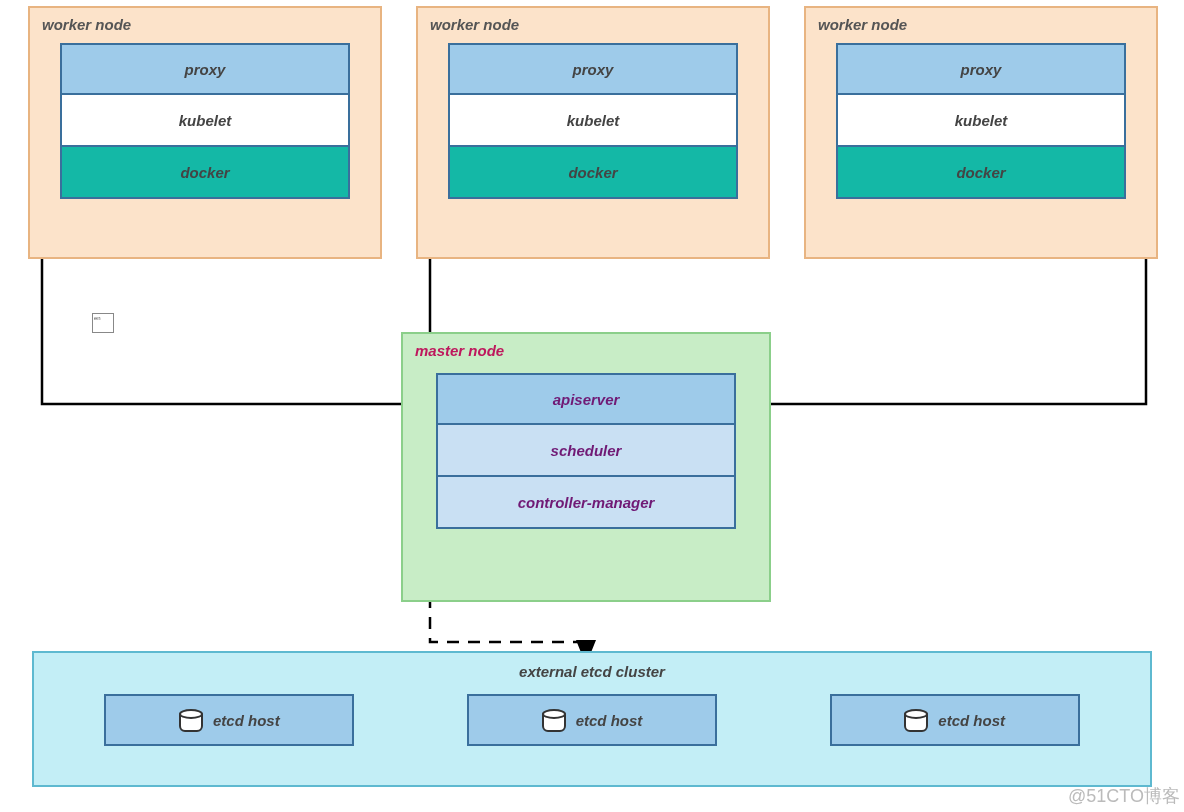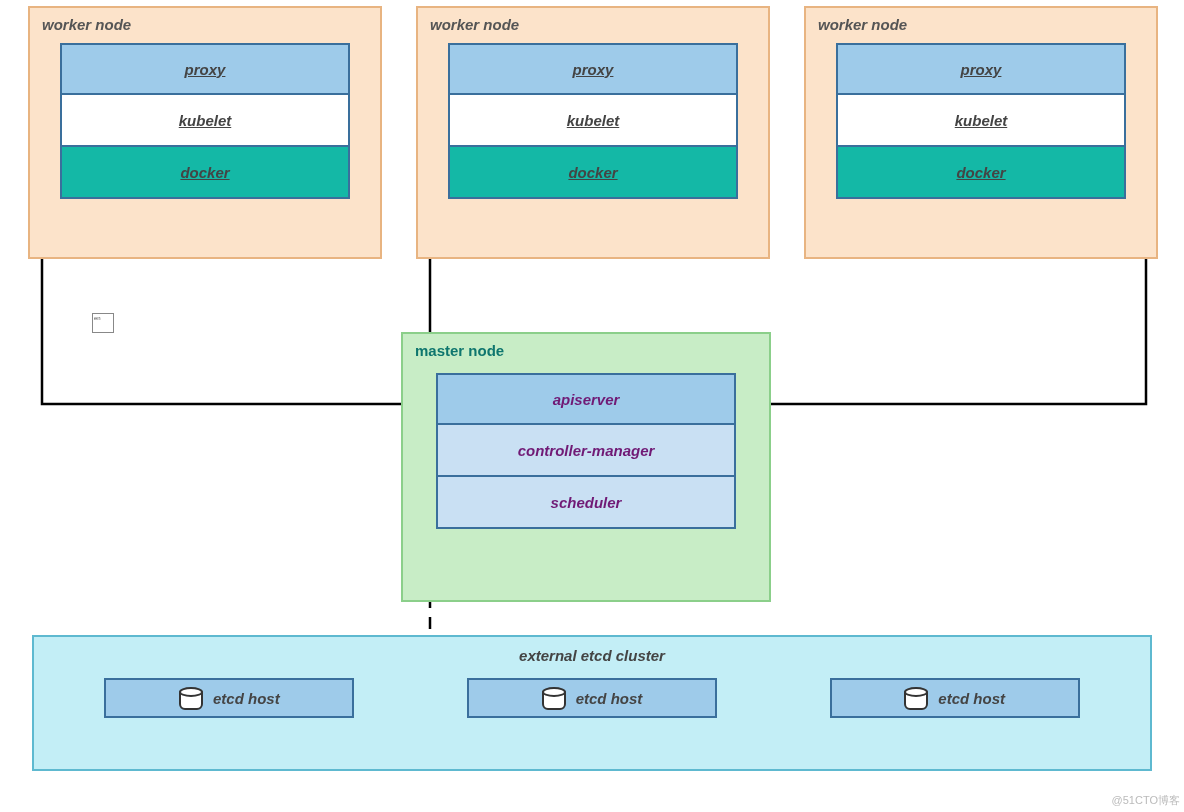--- a/index.html
+++ b/index.html
@@ -36,75 +36,75 @@
     margin: 0 auto;
     width: 290px;
   }
   .row {
     height: 52px;
     display: flex;
     align-items: center;
     justify-content: center;
     font-weight: bold;
     color: #444;
-    text-decoration: underline;
   }
   .row.proxy   { background: #9ecbea; border: 2px solid #3a6f9c; font-style: italic; }
   .row.kubelet { background: #ffffff; border: 2px solid #3a6f9c; border-top: none; font-style: italic; }
   .row.docker  { background: #14b8a6; border: 2px solid #3a6f9c; border-top: none; font-style: italic; }
 
   .master-node {
     position: absolute;
     left: 401px; top: 332px;
     width: 370px; height: 270px;
     background: #c8edc6;
     border: 2px solid #8bcf8a;
     padding: 8px 12px 12px 12px;
   }
   .master-node .title {
     font-weight: bold;
-    color: #0f766e;
+    font-style: italic;
+    color: #be185d;
     margin-bottom: 14px;
   }
   .master-stack { width: 300px; margin: 0 auto; }
   .mrow {
     height: 52px;
     display: flex;
     align-items: center;
     justify-content: center;
     font-weight: bold;
     font-style: italic;
     color: #701a75;
   }
   .mrow.apiserver { background: #9ecbea; border: 2px solid #3a6f9c; }
   .mrow.cm        { background: #c9e0f3; border: 2px solid #3a6f9c; border-top: none; }
   .mrow.sched     { background: #c9e0f3; border: 2px solid #3a6f9c; border-top: none; }
 
   .etcd-cluster {
     position: absolute;
-    left: 32px; top: 635px;
+    left: 32px; top: 651px;
     width: 1120px; height: 136px;
     background: #c3eef6;
     border: 2px solid #5eb9d0;
     padding: 10px 14px;
   }
   .etcd-cluster .title {
     text-align: center;
     font-weight: bold;
     font-style: italic;
     color: #444;
     margin-bottom: 14px;
   }
   .etcd-row {
     display: flex;
     justify-content: space-around;
   }
   .etcd-host {
     width: 250px;
-    height: 40px;
+    height: 52px;
     background: #9ecbea;
     border: 2px solid #3a6f9c;
     display: flex;
     align-items: center;
     justify-content: center;
     font-weight: bold;
     font-style: italic;
     color: #444;
     gap: 14px;
   }
@@ -146,21 +146,21 @@
     background: #fff;
     font-size: 6px;
     line-height: 7px;
     color: #555;
     padding: 1px;
   }
 
   .watermark {
     position: absolute;
     right: 4px; bottom: 4px;
-    font-size: 11px;
+    font-size: 18px;
     color: #bbb;
   }
 </style>
 </head>
 <body>
 
 <div class="canvas">
 
   <svg class="connectors">
     <defs>
@@ -209,22 +209,22 @@
       <div class="row docker">docker</div>
     </div>
   </div>
 
   <div class="little-icon">en</div>
 
   <div class="master-node">
     <div class="title">master node</div>
     <div class="master-stack">
       <div class="mrow apiserver">apiserver</div>
+      <div class="mrow sched">scheduler</div>
       <div class="mrow cm">controller-manager</div>
-      <div class="mrow sched">scheduler</div>
     </div>
   </div>
 
   <div class="etcd-cluster">
     <div class="title">external etcd cluster</div>
     <div class="etcd-row">
       <div class="etcd-host">
         <span class="db-icon"></span>
         <span>etcd host</span>
       </div>

